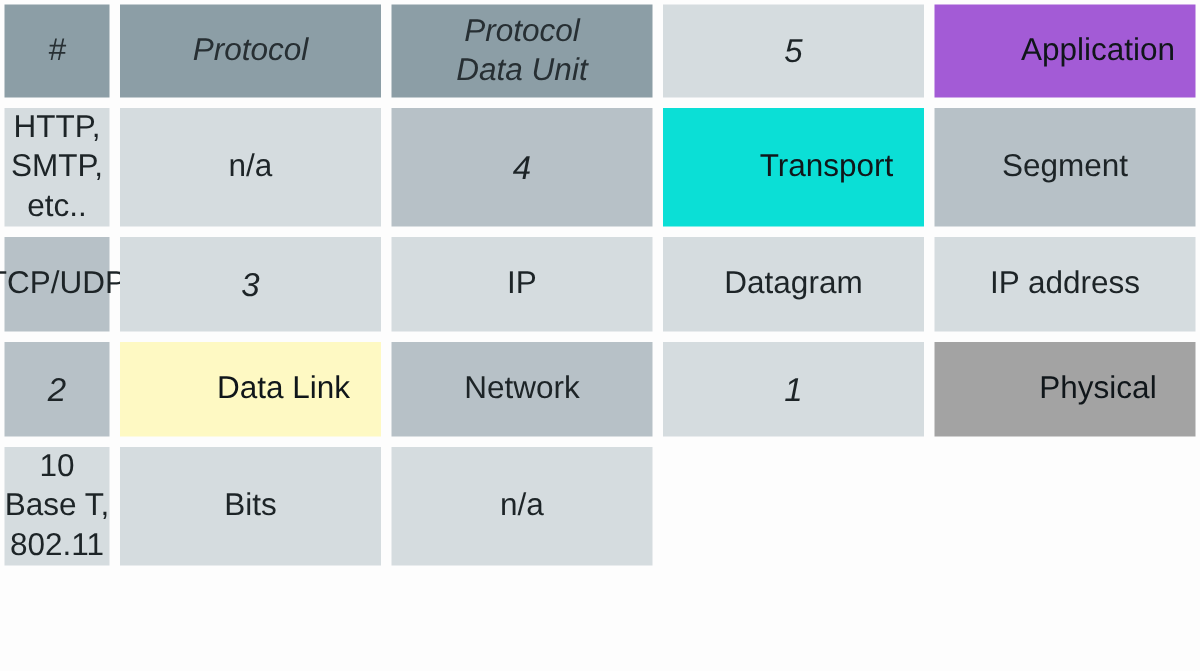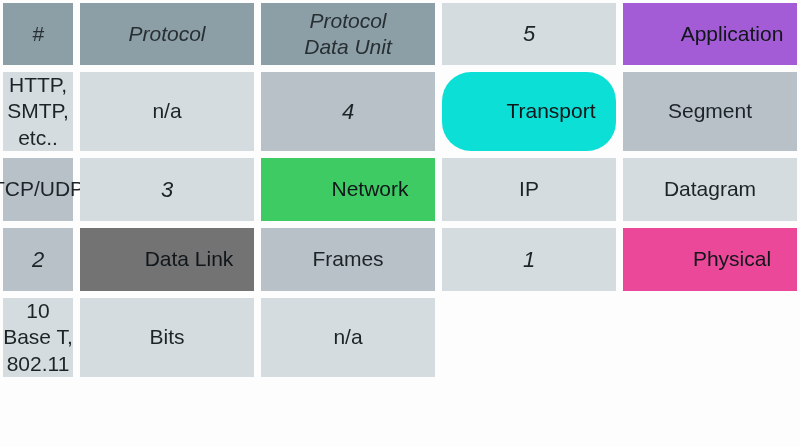--- a/index.html
+++ b/index.html
@@ -46,33 +46,33 @@
   <div class="cell header-cell">Protocol
 Data Unit</div>
 
   <div class="cell num-cell row-light">5</div>
   <div class="cell layer-cell" style="background-color: rgb(163, 91, 214);">Application</div>
   <div class="cell row-light">HTTP, SMTP,
 etc..</div>
   <div class="cell row-light">n/a</div>
 
   <div class="cell num-cell row-dark">4</div>
-  <div class="cell layer-cell" style="background-color: rgb(11, 223, 214); border-radius: 29px;">Transport</div>
+  <div class="cell layer-cell" style="background-color: rgb(11, 223, 214);">Transport</div>
   <div class="cell row-dark">Segment</div>
   <div class="cell row-dark">TCP/UDP</div>
 
   <div class="cell num-cell row-light">3</div>
-  <div class="cell layer-cell" style="background-color: rgb(62, 203, 99);">Network</div>
   <div class="cell row-light">IP</div>
   <div class="cell row-light">Datagram</div>
+  <div class="cell row-light">IP address</div>
 
   <div class="cell num-cell row-dark">2</div>
-  <div class="cell layer-cell" style="background-color: #737373;">Data Link</div>
-  <div class="cell row-dark">Frames</div>
+  <div class="cell layer-cell" style="background-color: #fef9c3;">Data Link</div>
+  <div class="cell row-dark">Network</div>
 
   <div class="cell num-cell row-light">1</div>
-  <div class="cell layer-cell" style="background-color: #ec4899;">Physical</div>
+  <div class="cell layer-cell" style="background-color: #a3a3a3;">Physical</div>
   <div class="cell row-light">10 Base T,
 802.11</div>
   <div class="cell row-light">Bits</div>
   <div class="cell row-light">n/a</div>
 
 </div>
 
 </body></html>

